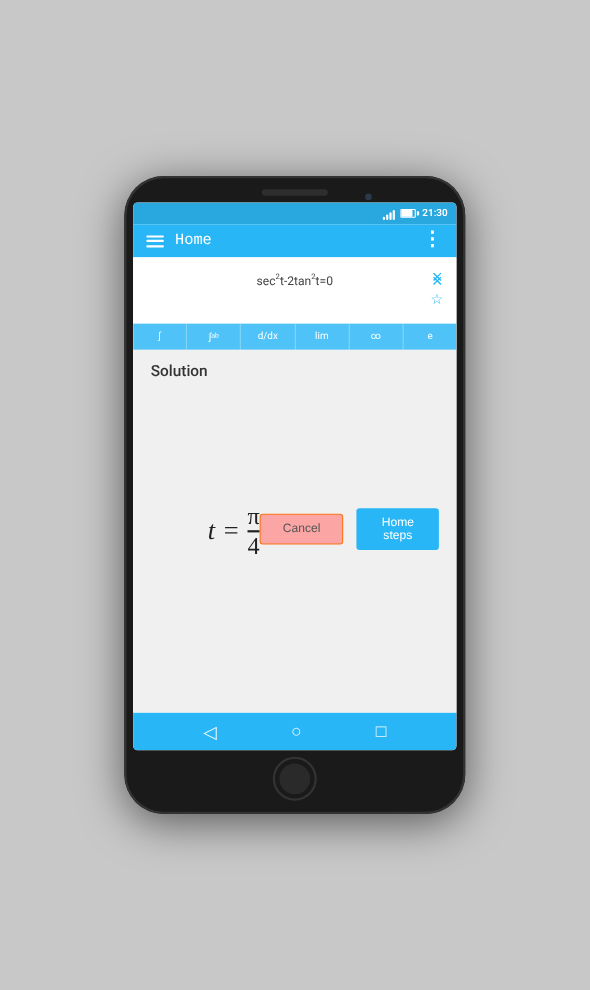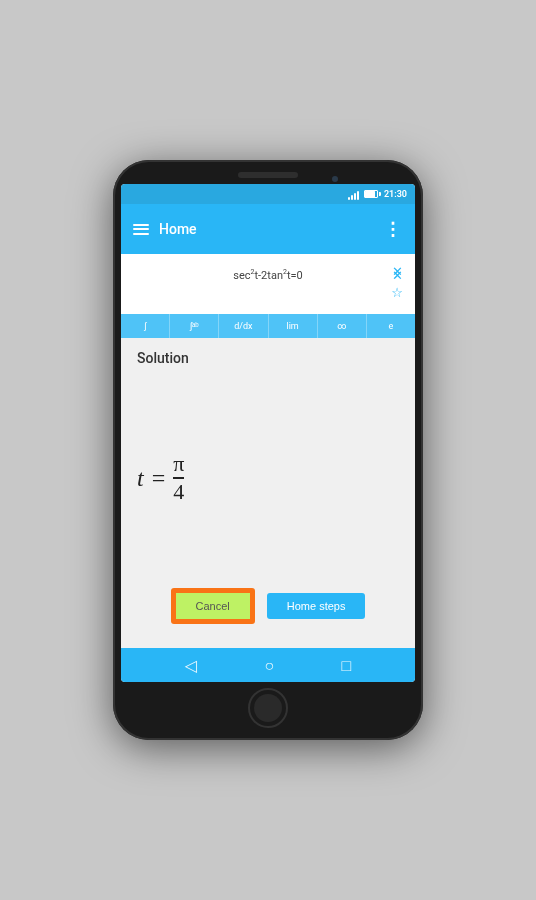--- a/index.html
+++ b/index.html
@@ -113,25 +113,26 @@
     .status-time {
       color: white;
       font-size: 9px;
       font-weight: 600;
       margin-left: 3px;
     }
 
     
     .app-bar {
       background: #29b6f6;
-      height: 50px;
+      height: 30px;
       display: flex;
       align-items: center;
       padding: 0 12px;
       gap: 10px;
+      font-family: Liberation Mono, monospace;
     }
 
     .hamburger-icon {
       display: flex;
       flex-direction: column;
       gap: 2.5px;
       cursor: pointer;
     }
     .hamburger-icon span {
       width: 16px;
@@ -250,21 +251,21 @@
     .key-btn:last-child {
       border-right: none;
     }
 
     
     .solution-area {
       flex: 1;
       background: #f0f0f0;
       padding: 12px 16px;
       display: flex;
-      flex-direction: column;
+      flex-direction: row;
     }
 
     .solution-label {
       font-size: 14px;
       font-weight: 500;
       color: #333;
       margin-bottom: 10px;
     }
 
     .solution-math {
@@ -323,22 +324,22 @@
     .buttons-row {
       display: flex;
       justify-content: center;
       gap: 12px;
       padding: 8px 0 12px 0;
       align-items: center;
     }
 
     .btn-cancel {
       padding: 7px 20px;
-      border: 5px solid #f97316;
-      background: #bef264;
+      border: 1px solid #f97316;
+      background: #fca5a5;
       border-radius: 3px;
       font-size: 11px;
       color: #555;
       cursor: pointer;
       font-weight: 500;
     }
 
     .btn-show-steps {
       padding: 7px 20px;
       background: #29b6f6;

